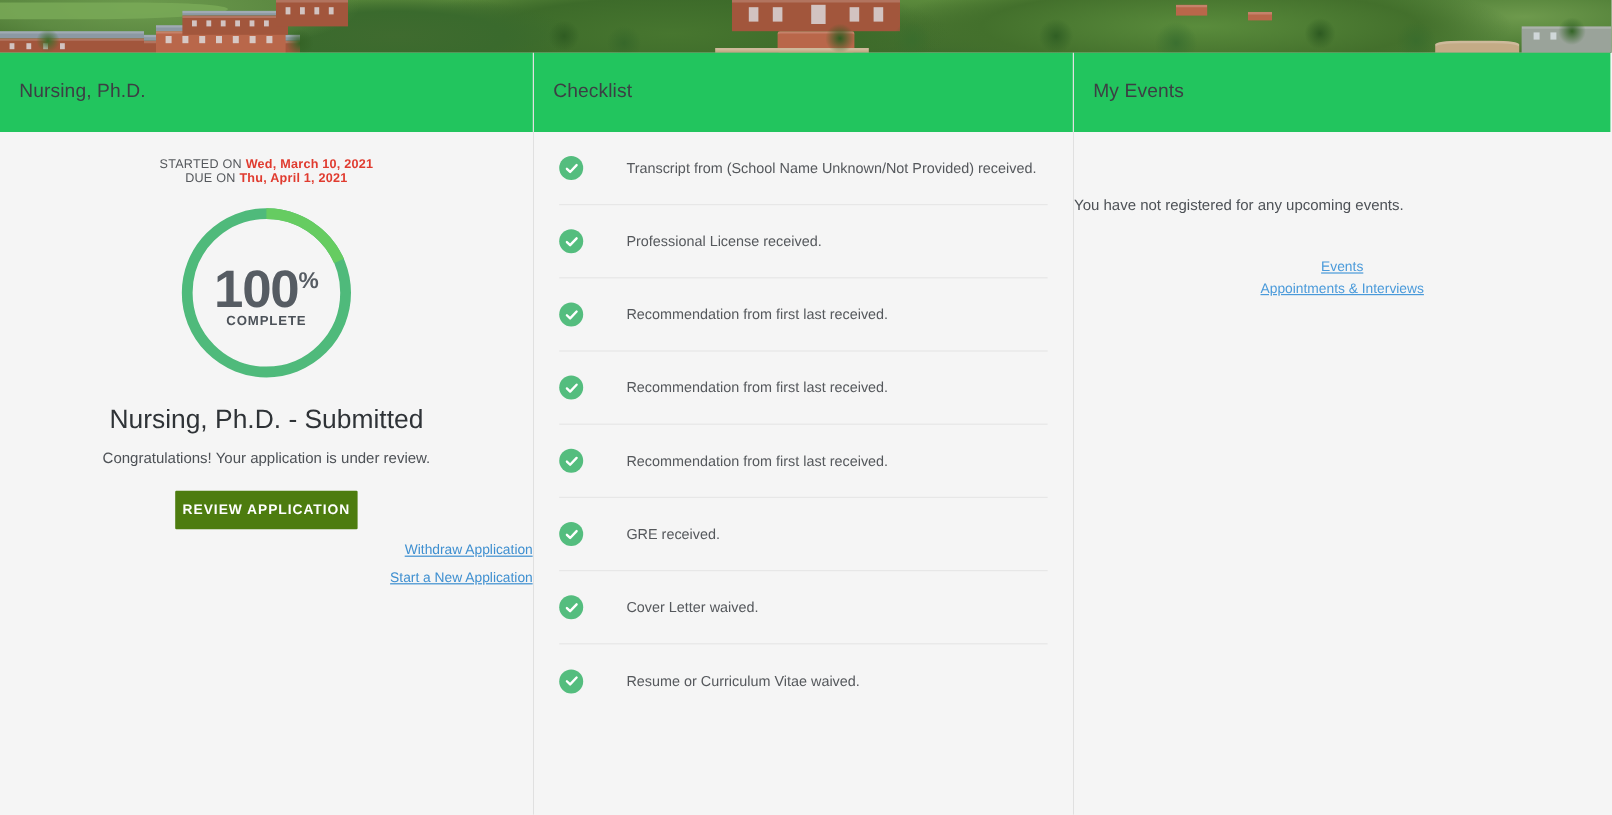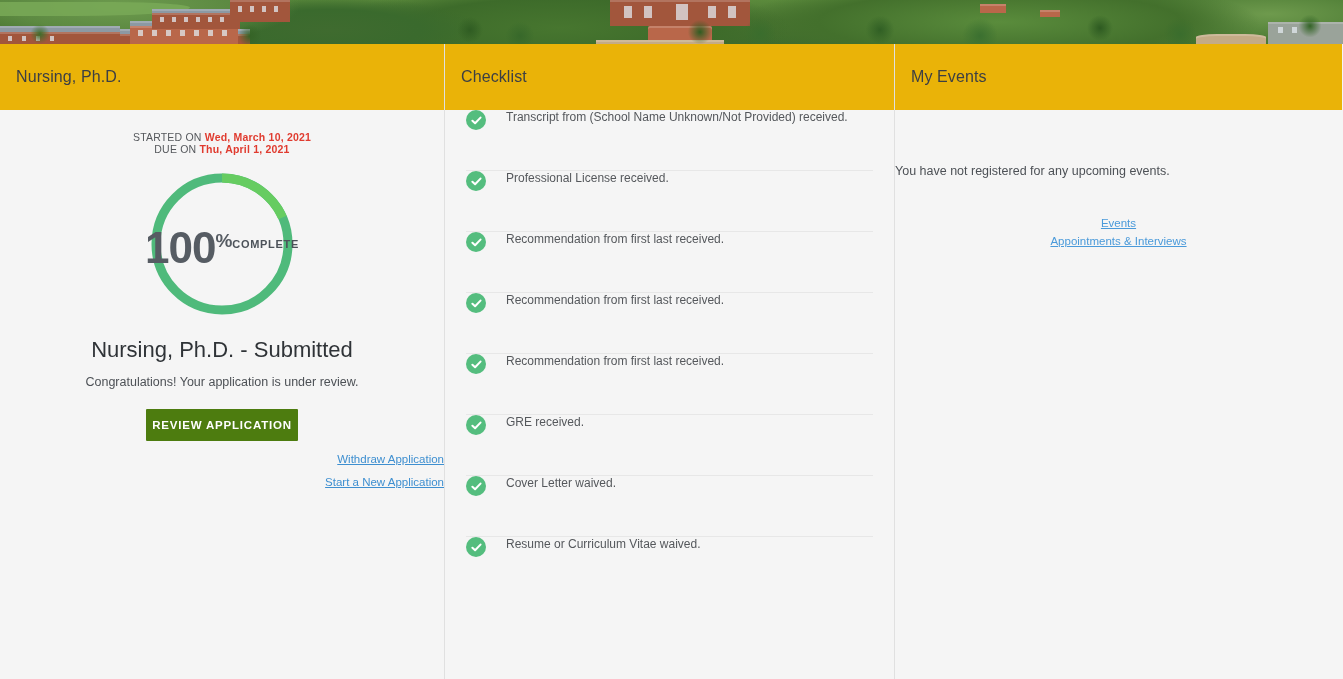--- a/index.html
+++ b/index.html
@@ -90,21 +90,21 @@
     display: flex;
     flex-direction: column;
     background: #f5f5f5;
   }
   .col-app    { width: 445px; border-right: 1px solid #e0e0e0; }
   .col-check  { width: 450px; border-right: 1px solid #e0e0e0; }
   .col-events { width: 447px; }
 
   .col-head {
     height: 66px;
-    background: #eab308;
+    background: #22c55e;
     display: flex;
     align-items: center;
     padding: 0 16px;
     flex: 0 0 auto;
   }
   .col-head-title {
     font-size: 16px;
     color: #3c3f44;
     font-weight: 400;
     letter-spacing: .1px;
@@ -133,21 +133,21 @@
     margin: 18px auto 0;
     width: 142px;
     height: 142px;
     position: relative;
   }
   .ring-wrap svg { display: block; }
   .ring-text {
     position: absolute;
     inset: 0;
     display: flex;
-    flex-direction: row;
+    flex-direction: column;
     align-items: center;
     justify-content: center;
   }
   .ring-pct {
     font-size: 44px;
     font-weight: bold;
     color: #565c63;
     line-height: 42px;
     letter-spacing: -1px;
     position: relative;
@@ -203,22 +203,23 @@
   }
   .link-row.second { margin-top: 5px; }
 
   
   .checklist {
     padding: 0 21px;
   }
   .check-item {
     height: 61px;
     display: flex;
-    align-items: flex-start;
+    align-items: center;
     border-bottom: 1px solid #e7e7e7;
+    gap: 16px;
   }
   .check-item:last-child { border-bottom: none; }
   .check-icon {
     width: 20px;
     height: 20px;
     flex: 0 0 20px;
     border-radius: 50%;
     background: #54bd7e;
     display: flex;
     align-items: center;

